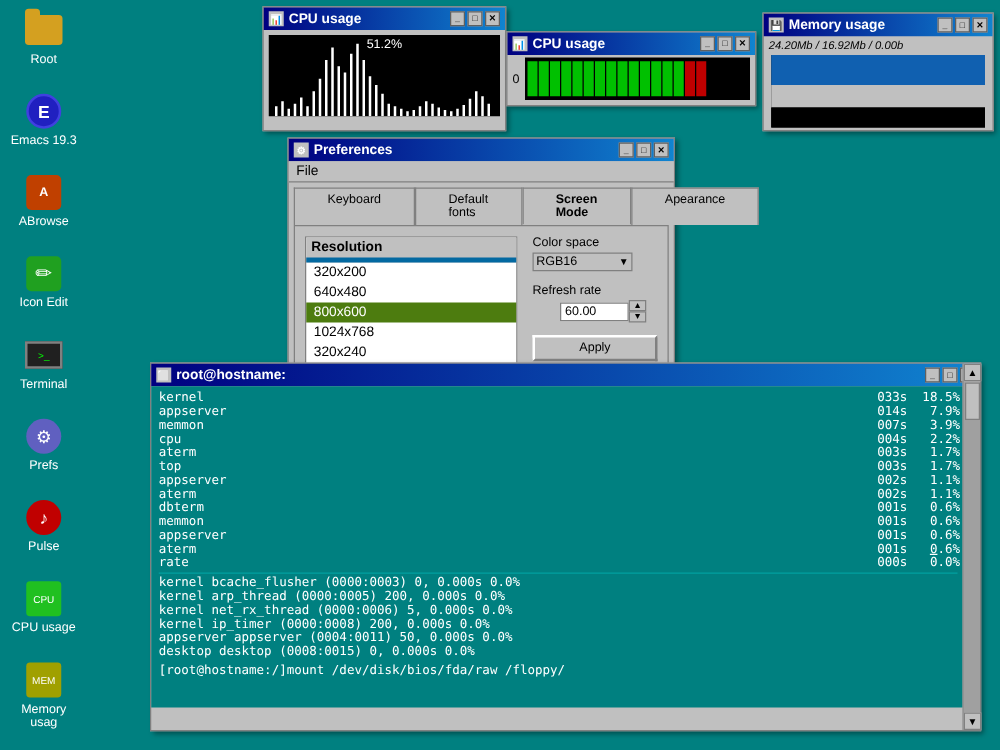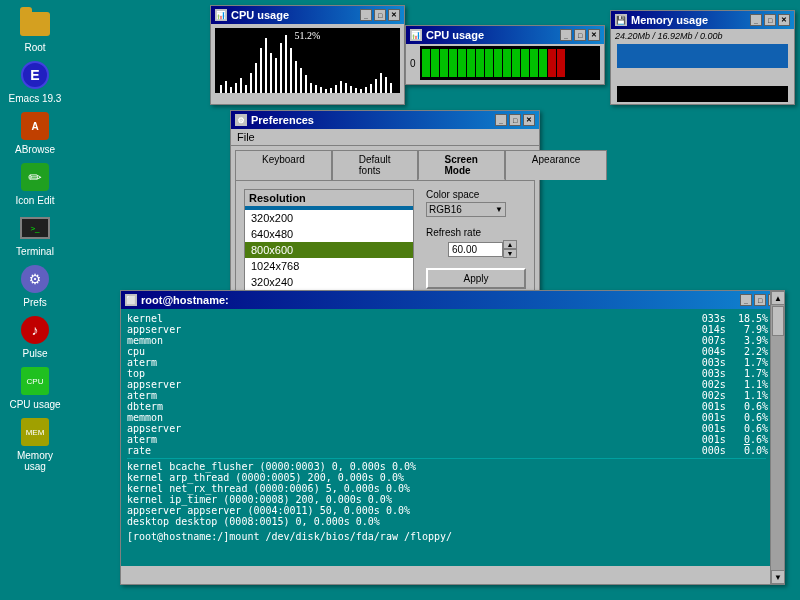--- a/index.html
+++ b/index.html
@@ -17,21 +17,21 @@
     .sidebar {
       position: absolute;
       left: 0; top: 0;
       width: 70px;
       height: 600px;
       background: #008080;
       display: flex;
       flex-direction: column;
       align-items: center;
       padding-top: 8px;
-      gap: 6px;
+      gap: 20px;
     }
     .sidebar-item {
       display: flex;
       flex-direction: column;
       align-items: center;
       cursor: pointer;
       color: white;
       font-size: 10px;
       text-align: center;
       width: 60px;
@@ -164,21 +164,20 @@
       left: 210px; top: 5px;
       width: 195px;
       height: 100px;
     }
     .cpu-graph {
       background: #000;
       margin: 4px;
       height: 65px;
       position: relative;
       overflow: hidden;
-      font-family: Liberation Serif, serif;
     }
     .cpu-label {
       position: absolute;
       top: 2px; left: 50%;
       transform: translateX(-50%);
       color: white;
       font-size: 10px;
     }
 
     

